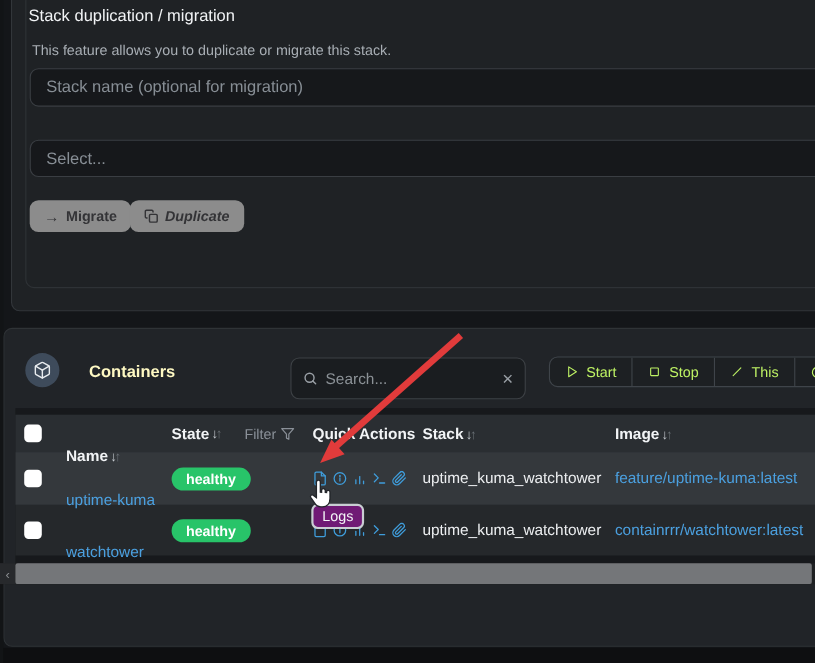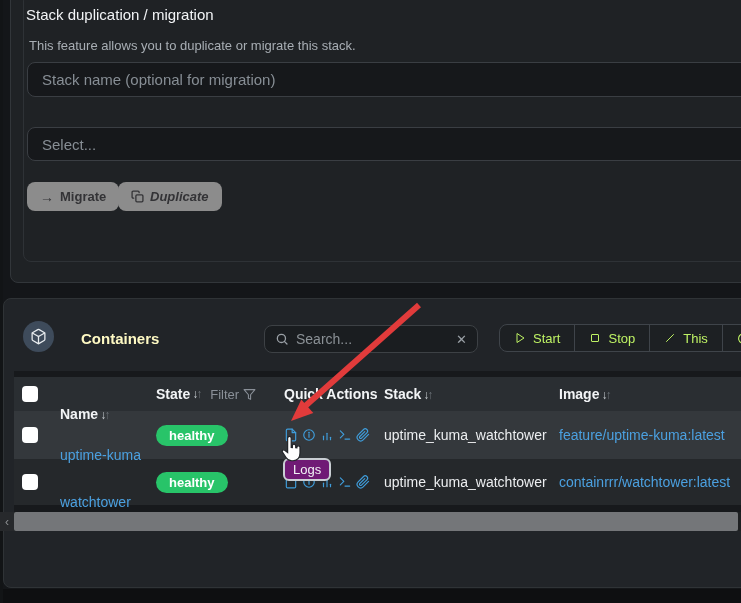--- a/index.html
+++ b/index.html
@@ -24,21 +24,21 @@
               font-family:"Liberation Sans", sans-serif; cursor:not-allowed; }
   .gray-btn .g-ic { font-weight:normal; font-size:14px; line-height:1; display:flex; align-items:center; }
   .gray-btn svg { display:block; }
 
   
   #containers-widget { left:3px; top:298px; width:758px; height:290px; background:#212428; border-color:#2f3336; }
   .circle-icon { position:absolute; left:19px; top:22px; width:31px; height:31px; border-radius:50%;
                  background:#3e4b5b; display:flex; align-items:center; justify-content:center; color:#e8ecef; }
   #containers-widget .title { position:absolute; left:59px; top:31px; color:#fef9c3; font-size:15px; font-weight:bold;margin-left:18px; }
 
-  .search-box { position:absolute; left:260px; top:26px; width:214px; height:28px; background:#1a1d20;
+  .search-box { position:absolute; left:260px; top:26px; width:214px; height:38px; background:#1a1d20;
                 border:1px solid #3d4145; border-radius:8px; display:flex; align-items:center; padding:0 10px; gap:7px; }
   .search-box input { flex:1; background:transparent; border:none; outline:none; color:#d6dade; font-size:14px;
                       font-family:"Liberation Sans", sans-serif; min-width:0; }
   .search-box input::placeholder { color:#8b9196; }
   .search-box .mag { color:#9aa0a6; display:flex; }
   .search-box .clear { color:#9aa0a6; font-size:13px; cursor:pointer; }
 
   .btn-group { position:absolute; left:495px; top:25px; height:28px; display:flex; border:1px solid #3f444a;
                border-radius:8px; overflow:hidden; background:#1d2023; }
   .btn-group .gbtn { display:flex; align-items:center; gap:7px; padding:0 14px; color:#bef264; font-size:13px;
@@ -54,21 +54,21 @@
   .row2 { height:46px; background:#25282b; }
   .c-check { width:46px; padding-left:8px; flex:none; }
   .c-name  { width:96px;  flex:none;margin-top:40px; }
   .c-state { width:128px; flex:none; display:flex; align-items:center; }
   .c-qa    { width:100px; flex:none; }
   .c-stack { width:175px; flex:none; }
   .c-image { flex:1; min-width:0; }
   .checkbox { width:16px; height:16px; background:#ffffff; border-radius:4px; cursor:pointer; }
   .sort { font-size:12px; letter-spacing:-2px; margin-left:2px; }
   .sort .dn { color:#c6cbd0; } .sort .up { color:#6b7177; }
-  .filter-lbl { color:#8a9098; font-weight:normal; font-size:13px; margin-left:10px; }
+  .filter-lbl { color:#8a9098; font-weight:normal; font-size:13px; margin-left:22px; }
   .funnel { color:#8a9098; margin-left:4px; display:flex; }
   .link { color:#4ba0e0; font-size:14px; cursor:pointer; text-decoration:none; }
   .badge { display:inline-block; background:#28c469; color:#ffffff; font-size:13px; font-weight:bold;
            padding:3px 13px; border-radius:12px; }
   .qa-icons { display:flex; align-items:center; gap:4px; color:#3f9ddb; }
   .qa-icons .qa { display:flex; cursor:pointer; }
   .cell-text { color:#eceef0; font-size:14px; }
 
   
   #hscroll { position:absolute; left:0; top:512px; width:741px; height:19px; background:#1e2022; display:flex; z-index:30; }

